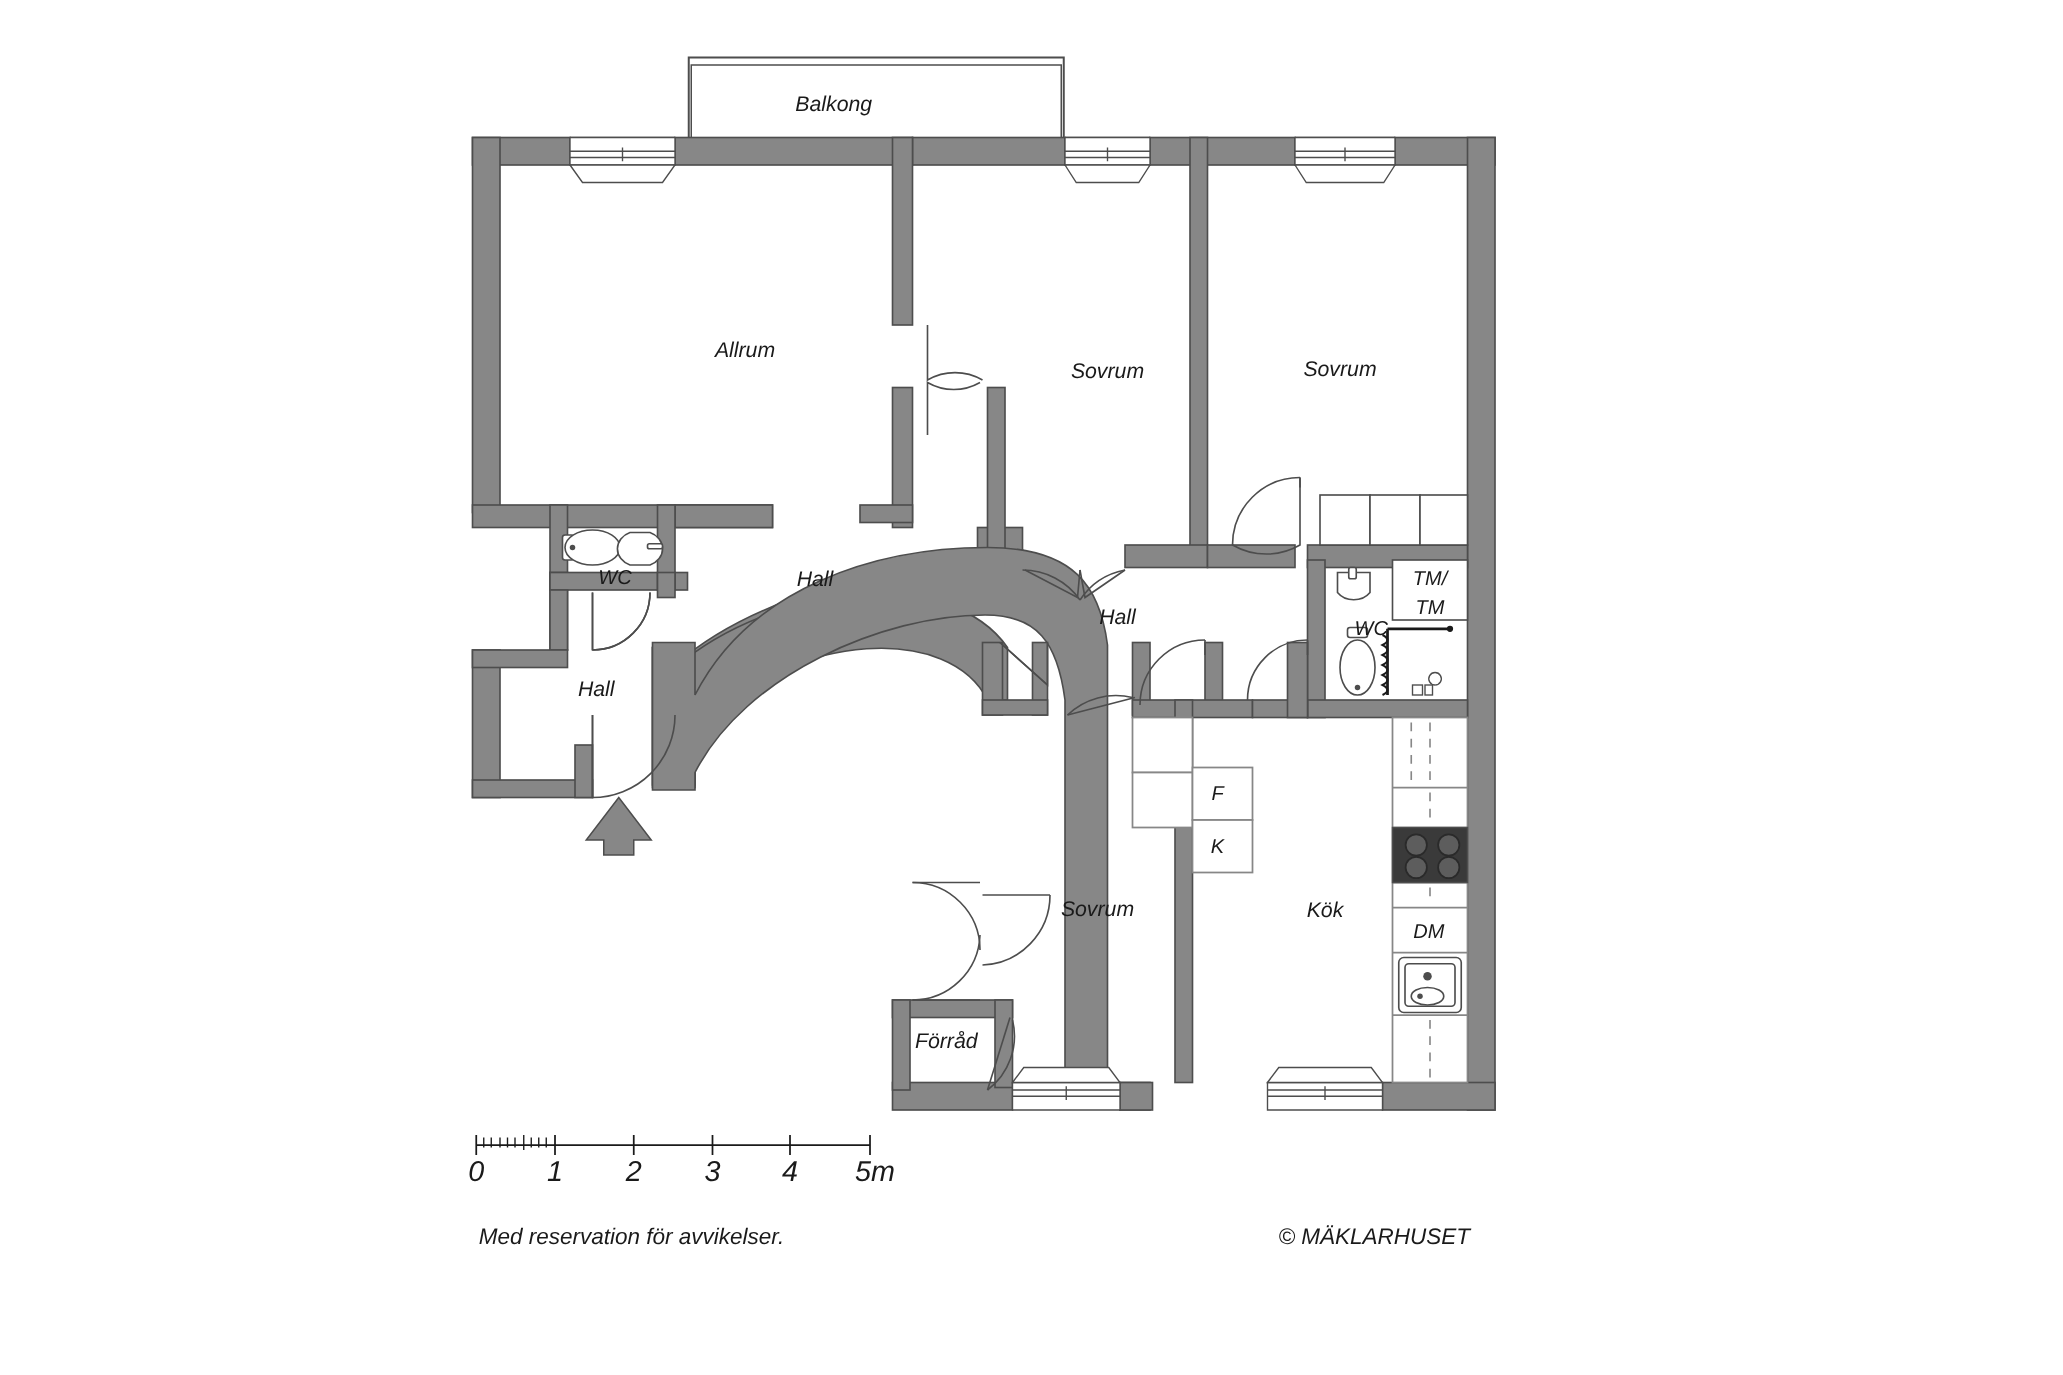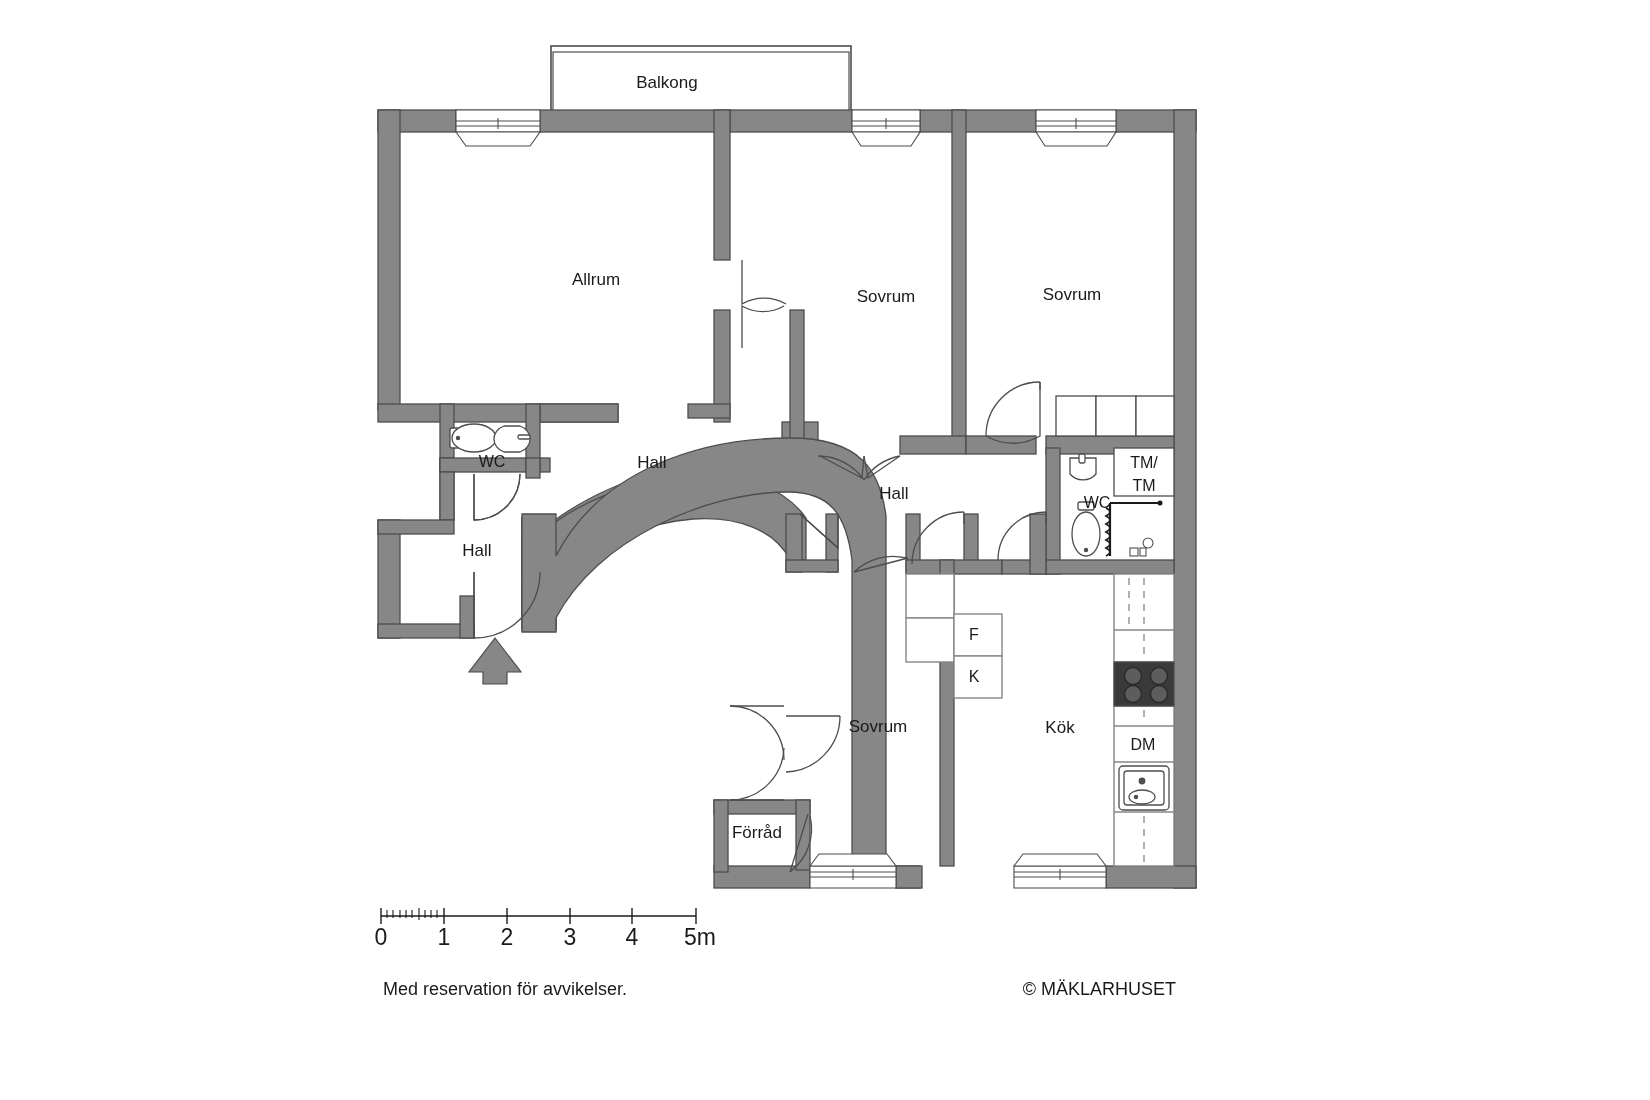--- a/index.html
+++ b/index.html
@@ -2,21 +2,21 @@
 <html><head>
 <meta charset="utf-8">
 <style>
   html,body{margin:0;padding:0;}
   body{
     width:1650px;height:1100px;
     background:#ffffff;
     font-family:"Liberation Sans","DejaVu Sans",sans-serif;
     overflow:hidden;
   }
-  #plan-wrap{position:relative;width:1522px;height:1100px;}
+  #plan-wrap{position:relative;width:1522px;height:1100px;font-style:italic;}
   svg#floorplan{display:block;}
   .rmlabel{
     font-family:"Liberation Sans","DejaVu Sans",sans-serif;
     font-size:17px;fill:#1a1a1a;text-anchor:middle;
     dominant-baseline:middle;
   }
   .smlabel{
     font-family:"Liberation Sans","DejaVu Sans",sans-serif;
     font-size:16px;fill:#1a1a1a;text-anchor:middle;
     dominant-baseline:middle;

